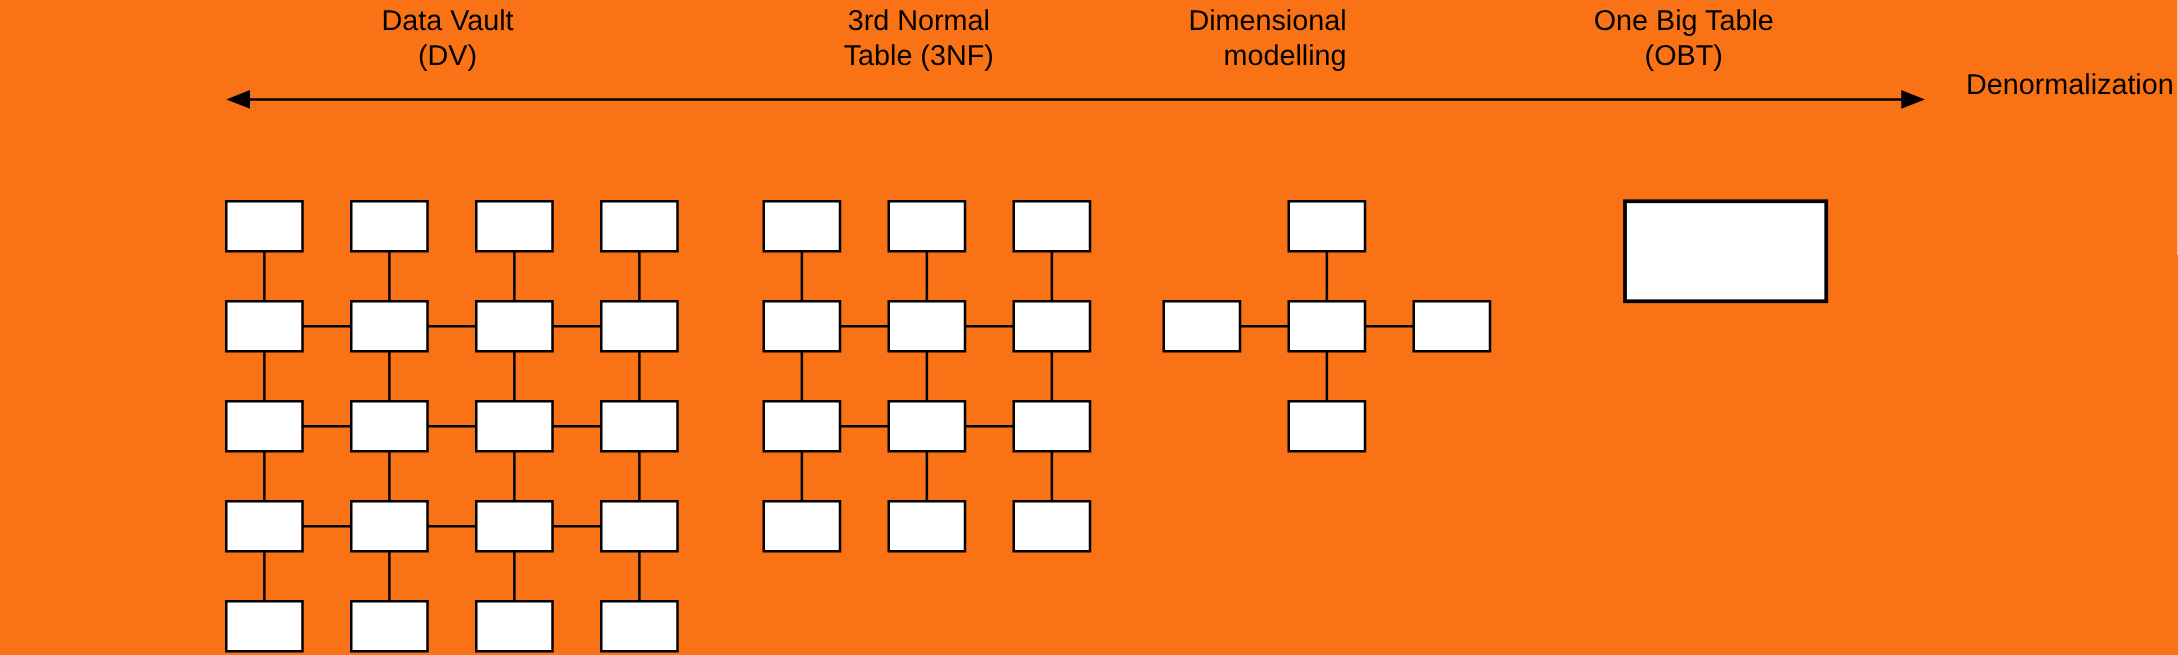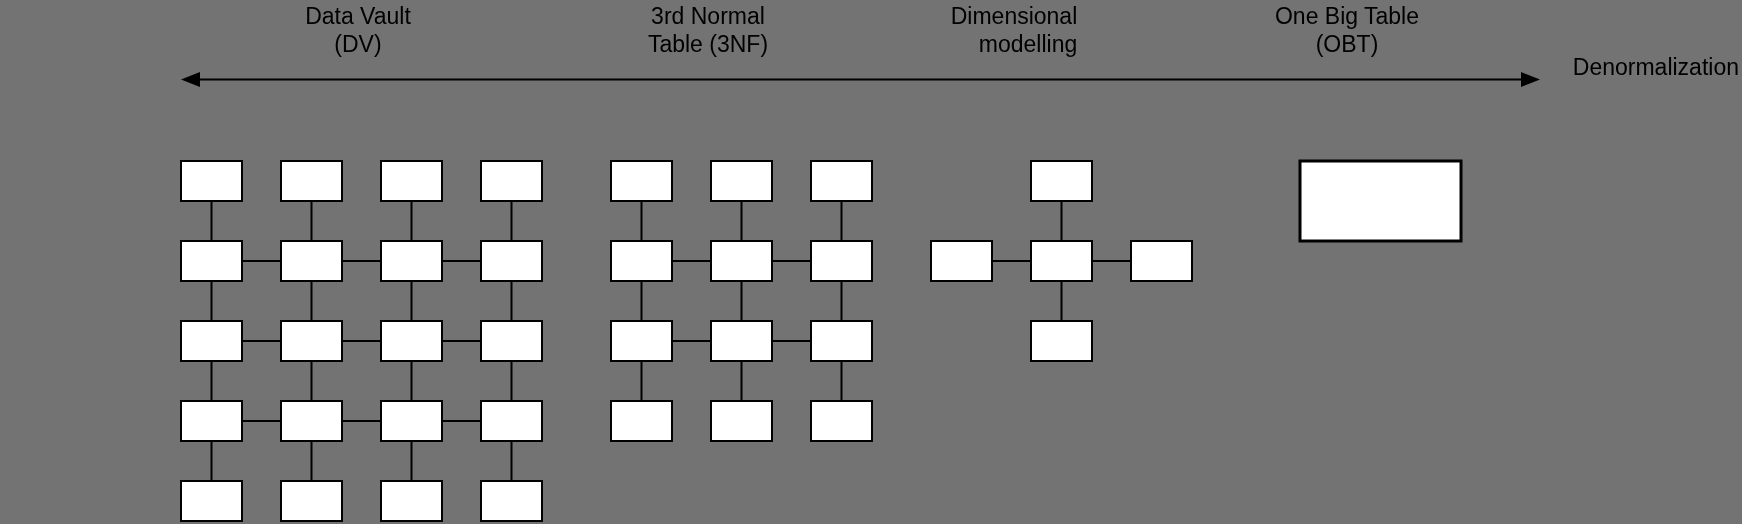--- a/index.html
+++ b/index.html
@@ -4,21 +4,21 @@
 <style>
   html, body {
     margin: 0;
     padding: 0;
     background: #ffffff;
   }
   .canvas {
     position: relative;
     width: 1742px;
     height: 524px;
-    background: #737373;
+    background: #f97316;
     overflow: hidden;
     font-family: "Liberation Sans", sans-serif;
     color: #000000;
   }
   .approach-label {
     position: absolute;
     top: 2px;
     transform: translateX(-50%);
     text-align: center;
     font-size: 23px;
@@ -43,21 +43,21 @@
 </head>
 <body>
 
 <div class="canvas">
 
   <div class="approach-label" style="left: 358px;">
     <div>Data Vault</div>
     <div>(DV)</div>
   </div>
 
-  <div class="approach-label" style="left: 708px;">
+  <div class="approach-label" style="left: 735px;">
     <div>3rd Normal</div>
     <div>Table (3NF)</div>
   </div>
 
   <div class="approach-label" style="left: 1014px; text-align: right;">
     <div>Dimensional</div>
     <div>modelling</div>
   </div>
 
   <div class="approach-label" style="left: 1347px;">

